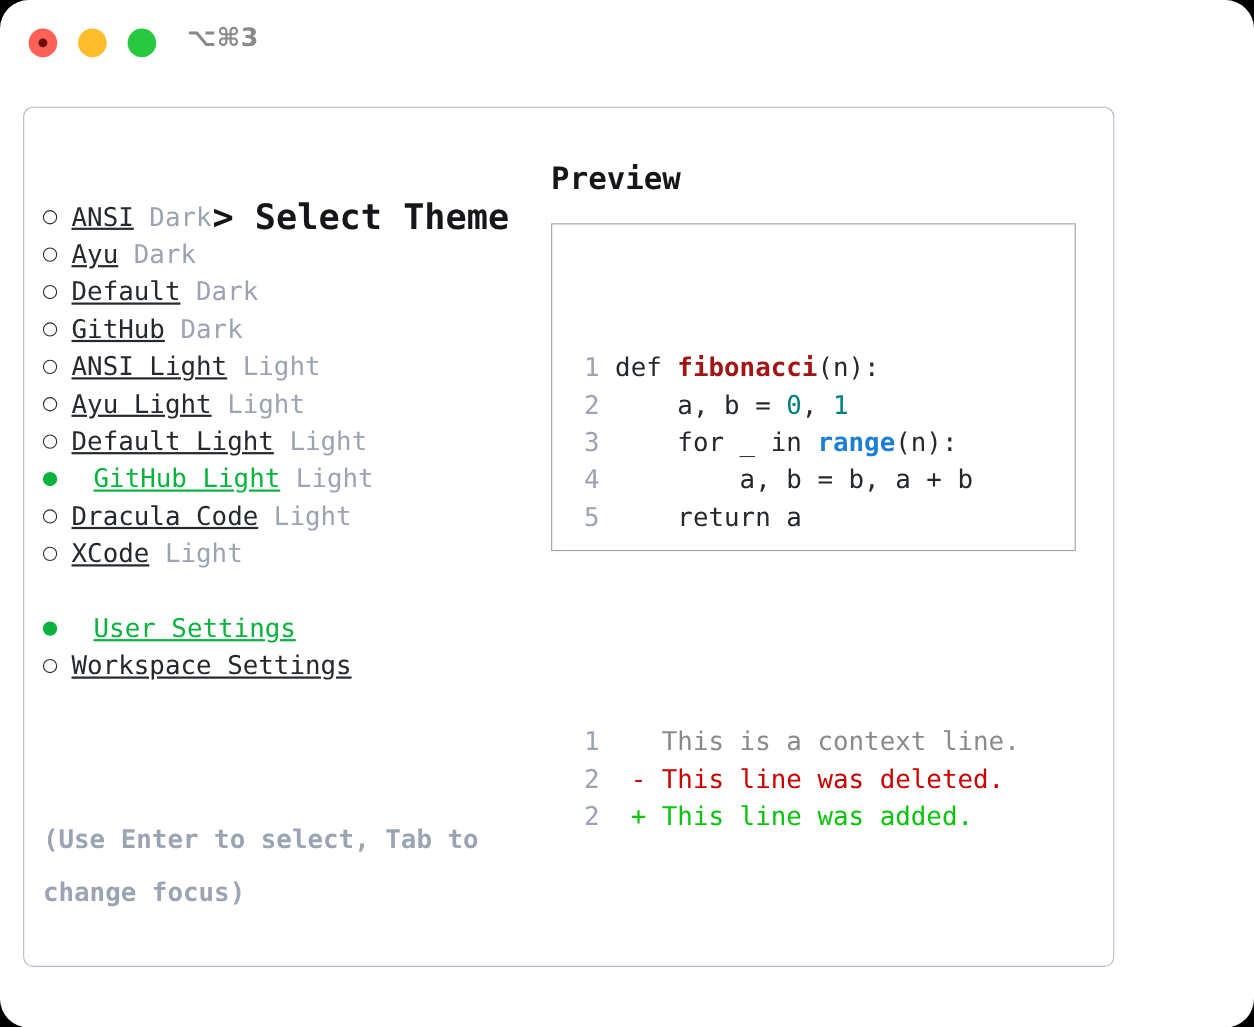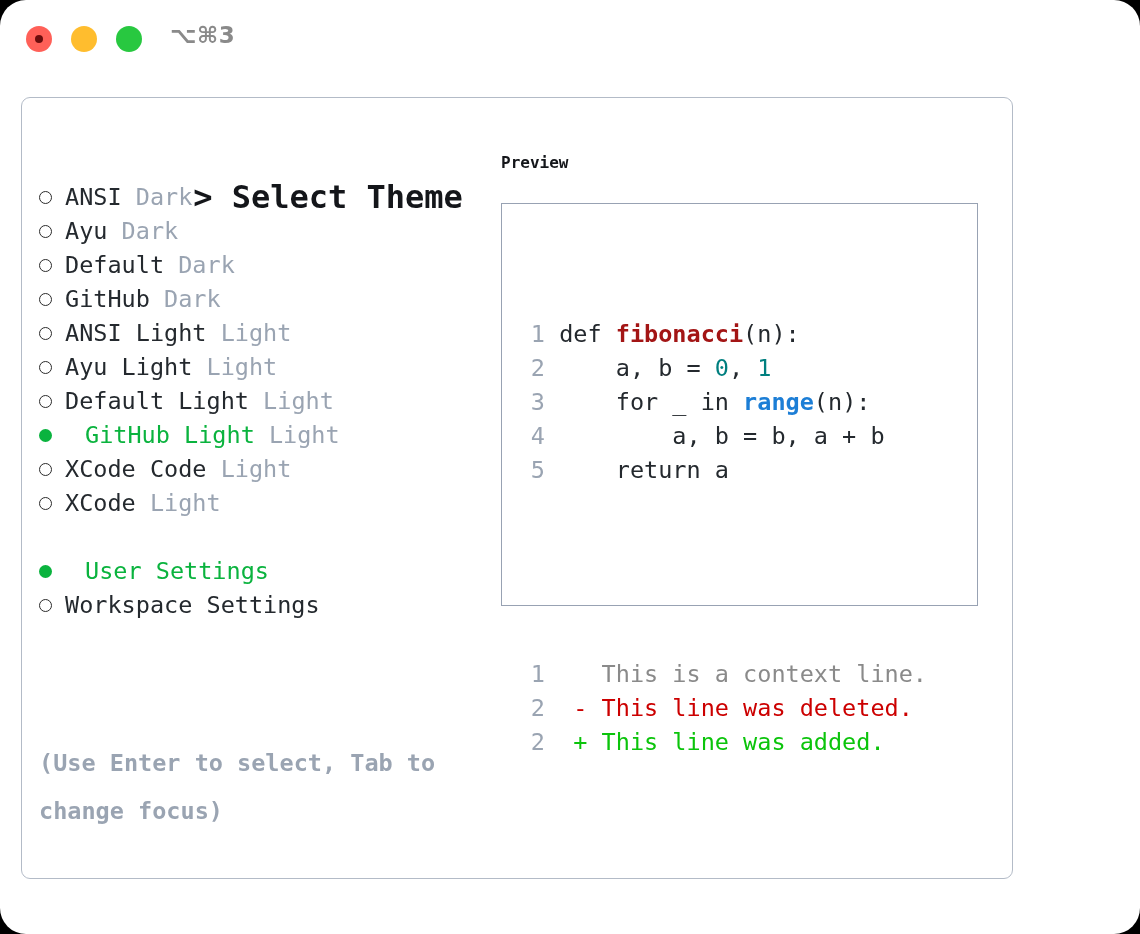--- a/index.html
+++ b/index.html
@@ -110,53 +110,53 @@
     vertical-align: 1px;
   }
   .radio-dot.off {
     border: 1.8px solid #2b2b2b;
     box-sizing: border-box;
     background: transparent;
   }
   .radio-dot.on {
     background: #0ab33e;
   }
-  .label-main { color: #24292e; }
+  .label-main { color: #24292e; text-decoration: underline; }
   .row.selected .label-main { color: #0ab33e; margin-left: 20px; }
   .label-kind { color: #9aa4b2; }
   .spacer { height: 34px; }
   .hint {
     position: absolute;
     left: 17px;
     top: 641px;
     width: 400px;
     font-size: 23.5px;
     line-height: 48px;
     color: #9aa4b2;
     font-weight: bold;
   }
   
   .right-col {
     position: absolute;
     left: 479px;
     top: 48px;
   }
   .preview-title {
-    font-size: 16px;
+    font-size: 28px;
     font-weight: bold;
     color: #14161a;
     line-height: 34px;
     white-space: pre;
   }
   .code-box {
     position: absolute;
     left: 479px;
     top: 105px;
     width: 477px;
-    height: 403px;
+    height: 298px;
     border: 1.8px solid #98a2b3;
     box-sizing: border-box;
     background: #ffffff;
   }
   .code-inner {
     position: absolute;
     left: 19px;
     top: 45px;
     font-size: 23.5px;
     line-height: 34px;
@@ -201,21 +201,21 @@
 
       <div id="theme-list">
           <div class="row"><span class="marker"><span class="radio-dot off"></span></span><span class="label-main">ANSI</span><span class="label-kind"> Dark</span></div>
           <div class="row"><span class="marker"><span class="radio-dot off"></span></span><span class="label-main">Ayu</span><span class="label-kind"> Dark</span></div>
           <div class="row"><span class="marker"><span class="radio-dot off"></span></span><span class="label-main">Default</span><span class="label-kind"> Dark</span></div>
           <div class="row"><span class="marker"><span class="radio-dot off"></span></span><span class="label-main">GitHub</span><span class="label-kind"> Dark</span></div>
           <div class="row"><span class="marker"><span class="radio-dot off"></span></span><span class="label-main">ANSI Light</span><span class="label-kind"> Light</span></div>
           <div class="row"><span class="marker"><span class="radio-dot off"></span></span><span class="label-main">Ayu Light</span><span class="label-kind"> Light</span></div>
           <div class="row"><span class="marker"><span class="radio-dot off"></span></span><span class="label-main">Default Light</span><span class="label-kind"> Light</span></div>
           <div class="row selected"><span class="marker"><span class="radio-dot on"></span></span><span class="label-main">GitHub Light</span><span class="label-kind"> Light</span></div>
-          <div class="row"><span class="marker"><span class="radio-dot off"></span></span><span class="label-main">XCode Code</span><span class="label-kind"> Light</span></div>
+          <div class="row"><span class="marker"><span class="radio-dot off"></span></span><span class="label-main">Dracula Code</span><span class="label-kind"> Light</span></div>
           <div class="row"><span class="marker"><span class="radio-dot off"></span></span><span class="label-main">XCode</span><span class="label-kind"> Light</span></div>
         </div>
 
       <div class="spacer"></div>
 
 
       <div id="apply-list">
           <div class="row selected"><span class="marker"><span class="radio-dot on"></span></span><span class="label-main">User Settings</span></div>
           <div class="row"><span class="marker"><span class="radio-dot off"></span></span><span class="label-main">Workspace Settings</span></div>
         </div>

